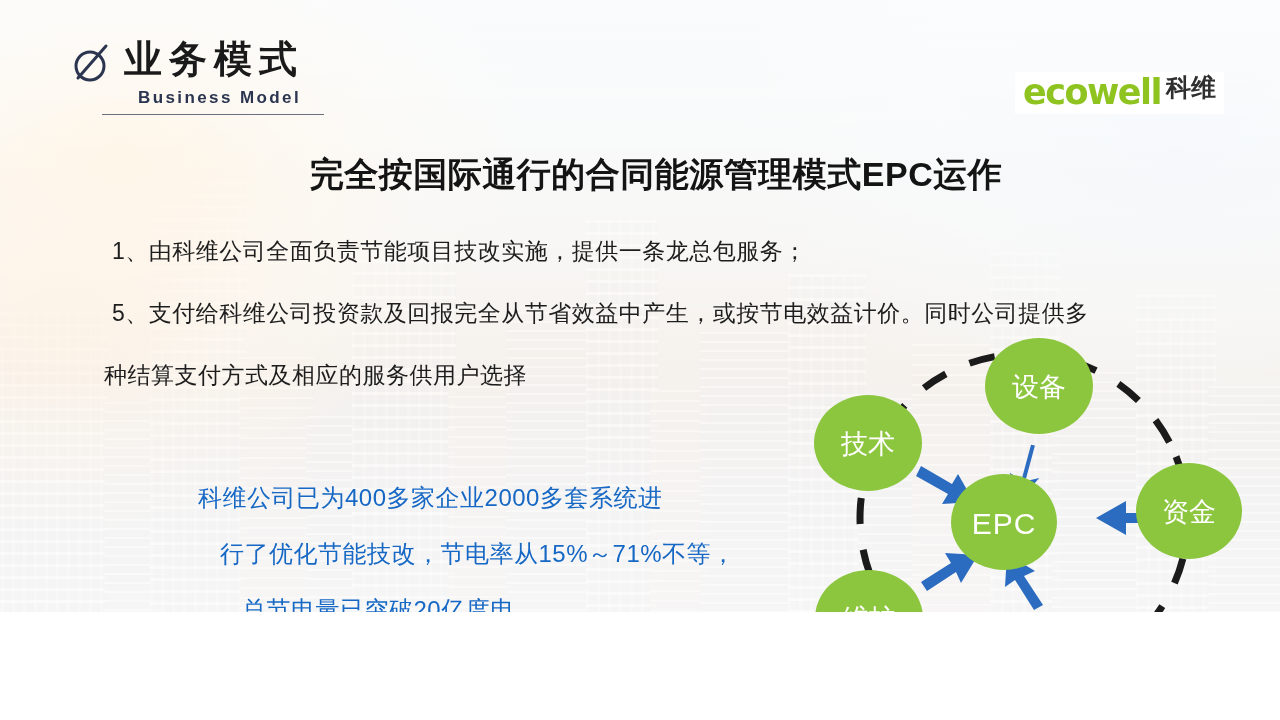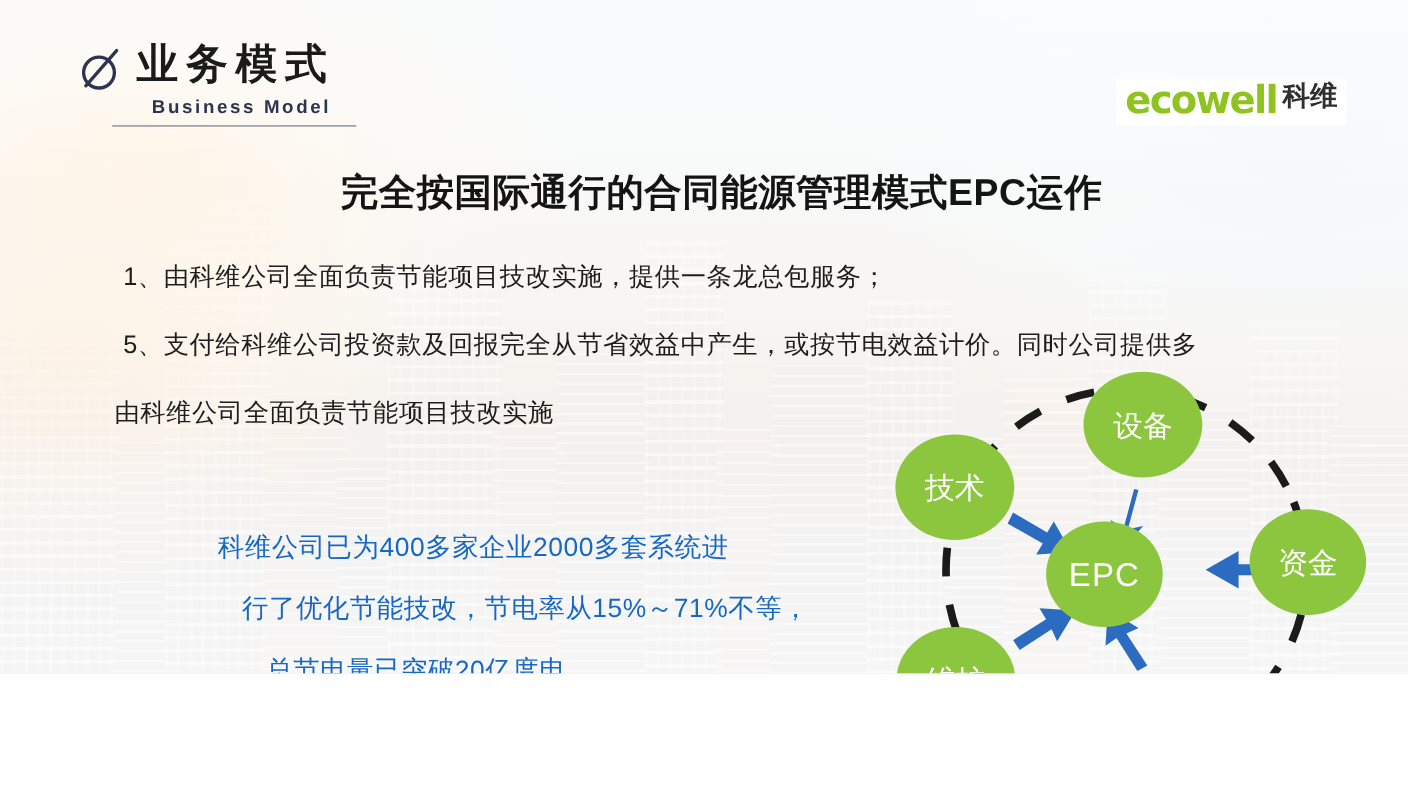--- a/index.html
+++ b/index.html
@@ -9,21 +9,21 @@
     height: 720px;
     overflow: hidden;
     font-family: "Liberation Sans", "DejaVu Sans", sans-serif;
   }
 
   #slide {
     position: relative;
     width: 1280px;
     height: 612px;
     overflow: hidden;
-    background: #7dd3fc;
+    background: #fef9c3;
   }
 
   
   .bg-layer { position: absolute; inset: 0; }
 
   .bg-sky {
     background:
       linear-gradient(180deg,
         #cfd9e4 0%,
         #dfe5ea 12%,
@@ -295,21 +295,21 @@
     <div class="logo-box">
       <span class="logo-mark">ecowell</span>
       <span class="logo-cn">科维</span>
     </div>
   </div>
 
   <div class="headline">完全按国际通行的合同能源管理模式EPC运作</div>
 
   <div class="bullet bullet-1">1、由科维公司全面负责节能项目技改实施，提供一条龙总包服务；</div>
   <div class="bullet bullet-2a">5、支付给科维公司投资款及回报完全从节省效益中产生，或按节电效益计价。同时公司提供多</div>
-  <div class="bullet bullet-2b">由科维公司全面负责节能项目技改实施</div>
+  <div class="bullet bullet-2b">种结算支付方式及相应的服务供用户选择</div>
 
   <div class="blue-block">
     <span class="ln1">科维公司已为400多家企业2000多套系统进</span>
     <span class="ln2">行了优化节能技改，节电率从15%～71%不等，</span>
     <span class="ln3">总节电量已突破20亿度电。</span>
   </div>
 
   <div class="diagram">
     <svg width="470" height="394" viewBox="0 0 470 394">
 

